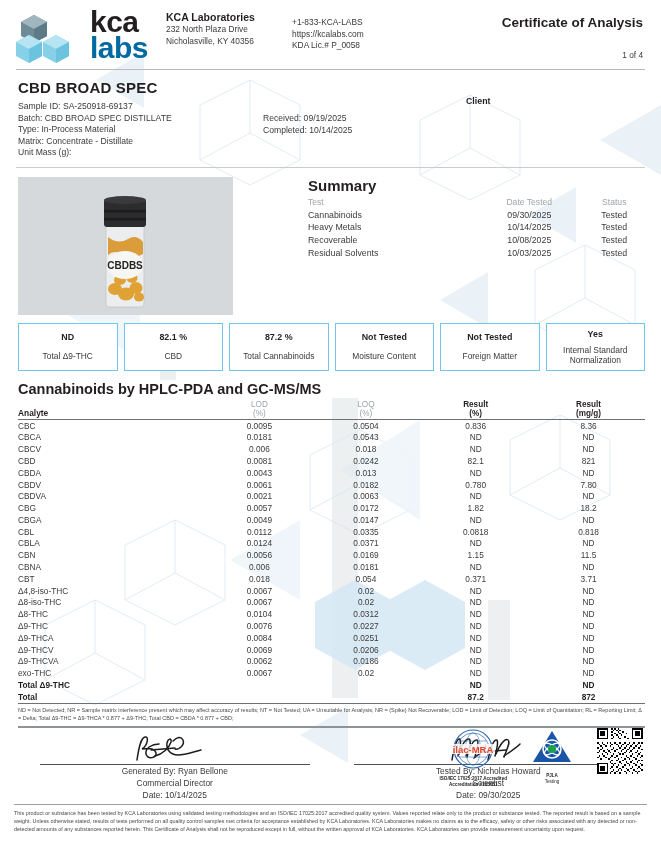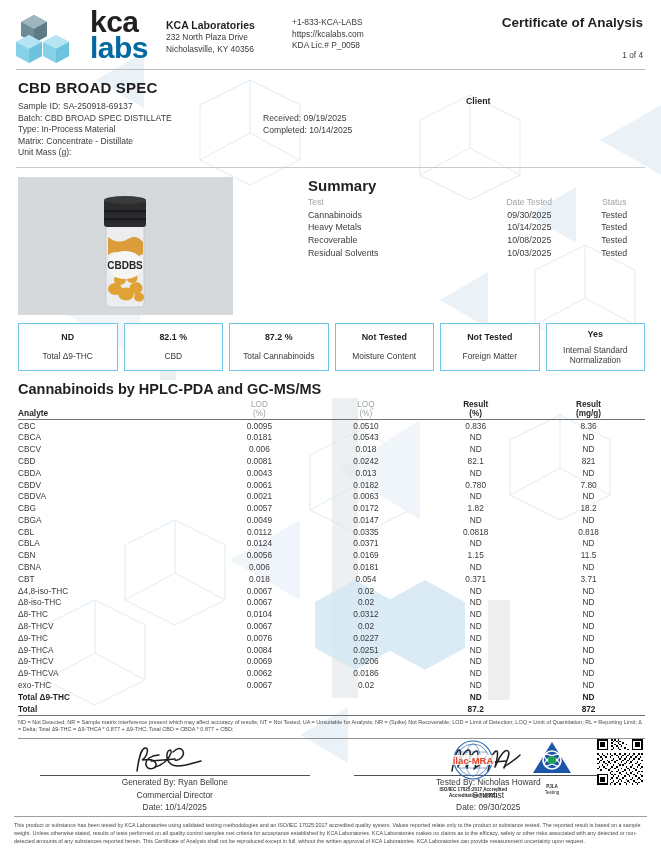--- a/index.html
+++ b/index.html
@@ -30,21 +30,21 @@
   .logo-mark { width: 62px; height: 50px; flex: none; margin-top: 2px;}
   .logo-word { margin-left: 12px; margin-top: -2px; }
   .logo-word .kca {
     font-size: 30px; font-weight: bold; letter-spacing: -0.5px;
     color: #231f20; line-height: 25px;
   }
   .logo-word .labs {
     font-size: 30px; font-weight: bold; letter-spacing: -0.5px;
     color: #0369a1; line-height: 27px;
   }
-  .lab-block { margin-left: 18px; margin-top: 8px; width: 118px; }
+  .lab-block { margin-left: 18px; margin-top: 0; width: 118px; }
   .lab-name { font-size: 10.5px; font-weight: bold; color: #231f20; line-height: 13px;}
   .lab-addr { font-size: 8.4px; color: #3a3a3a; line-height: 11.5px;}
   .contact-block { margin-left: 8px; margin-top: 6px; width: 150px; }
   .contact-block div { font-size: 8.4px; color: #3a3a3a; line-height: 11.5px;}
   .coa-block { margin-left: auto; text-align: right; padding-top: 4px;}
   .coa-title { font-size: 13.5px; font-weight: bold; color: #231f20; letter-spacing: 0px;}
   .coa-page { font-size: 8.3px; color: #3a3a3a; margin-top: 20px;}
   .rule { height: 1px; background: #b9bcbe; margin: 6px 16px 0 16px; position: relative; z-index: 2;}
 
   
@@ -360,21 +360,21 @@
           <th class="bold-h" style="width:18%">
             <span>Result</span>
             <span class="sub">(mg/g)</span>
           </th>
         </tr>
       </thead>
       <tbody id="cann-body">
           <tr>
             <td class="an">CBC</td>
             <td class="num">0.0095</td>
-            <td class="num">0.0510</td>
+            <td class="num">0.0504</td>
             <td class="res">0.836</td>
             <td class="res">8.36</td>
           </tr>
           <tr>
             <td class="an">CBCA</td>
             <td class="num">0.0181</td>
             <td class="num">0.0543</td>
             <td class="res">ND</td>
             <td class="res">ND</td>
           </tr>
@@ -473,27 +473,20 @@
             <td class="an">Δ8-iso-THC</td>
             <td class="num">0.0067</td>
             <td class="num">0.02</td>
             <td class="res">ND</td>
             <td class="res">ND</td>
           </tr>
           <tr>
             <td class="an">Δ8-THC</td>
             <td class="num">0.0104</td>
             <td class="num">0.0312</td>
-            <td class="res">ND</td>
-            <td class="res">ND</td>
-          </tr>
-          <tr>
-            <td class="an">Δ8-THCV</td>
-            <td class="num">0.0067</td>
-            <td class="num">0.02</td>
             <td class="res">ND</td>
             <td class="res">ND</td>
           </tr>
           <tr>
             <td class="an">Δ9-THC</td>
             <td class="num">0.0076</td>
             <td class="num">0.0227</td>
             <td class="res">ND</td>
             <td class="res">ND</td>
           </tr>

